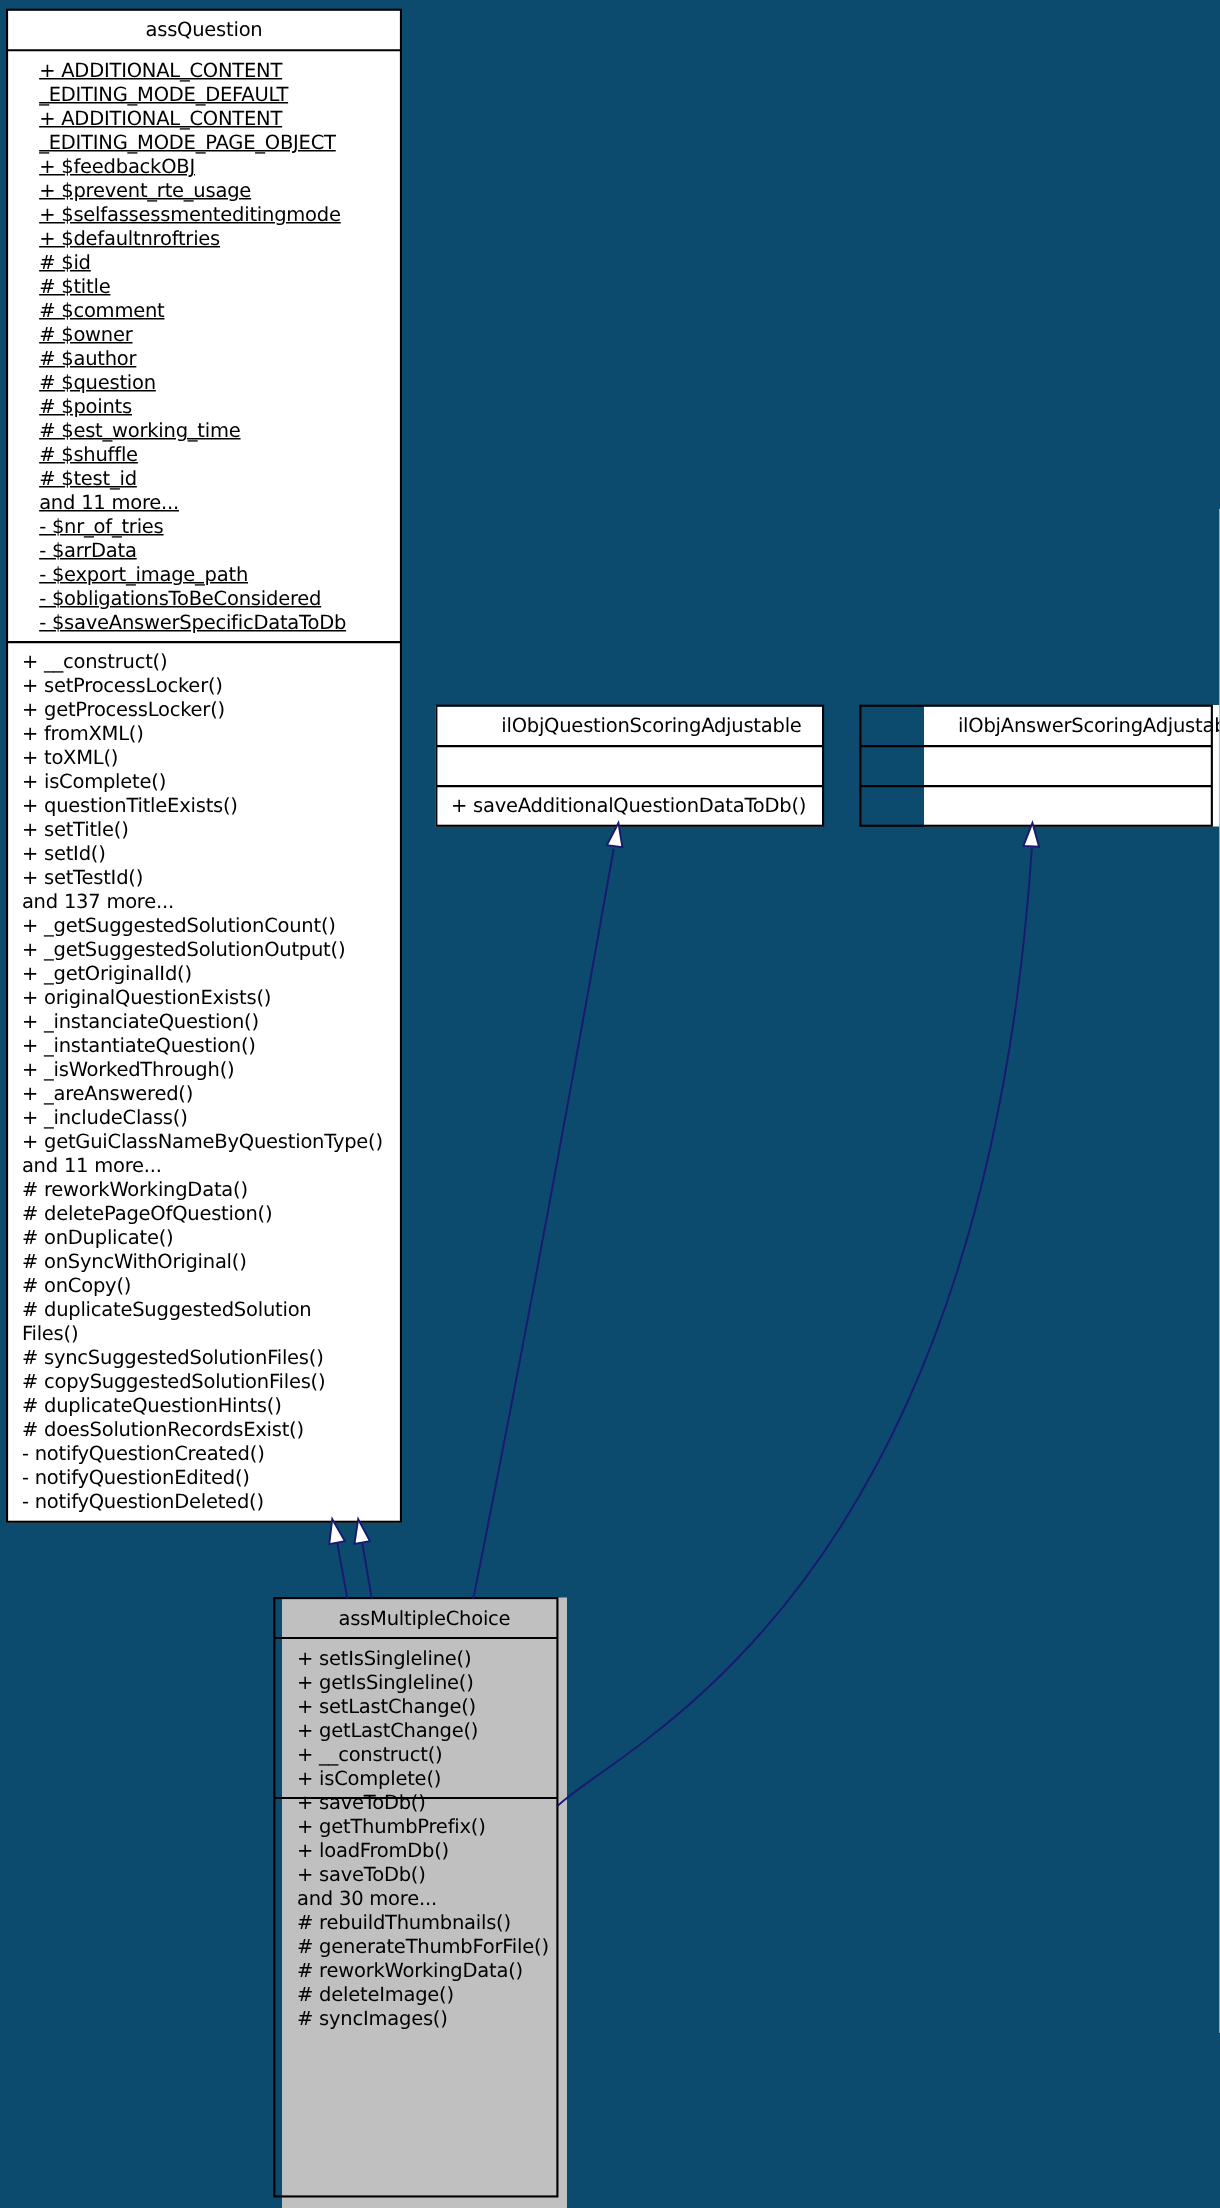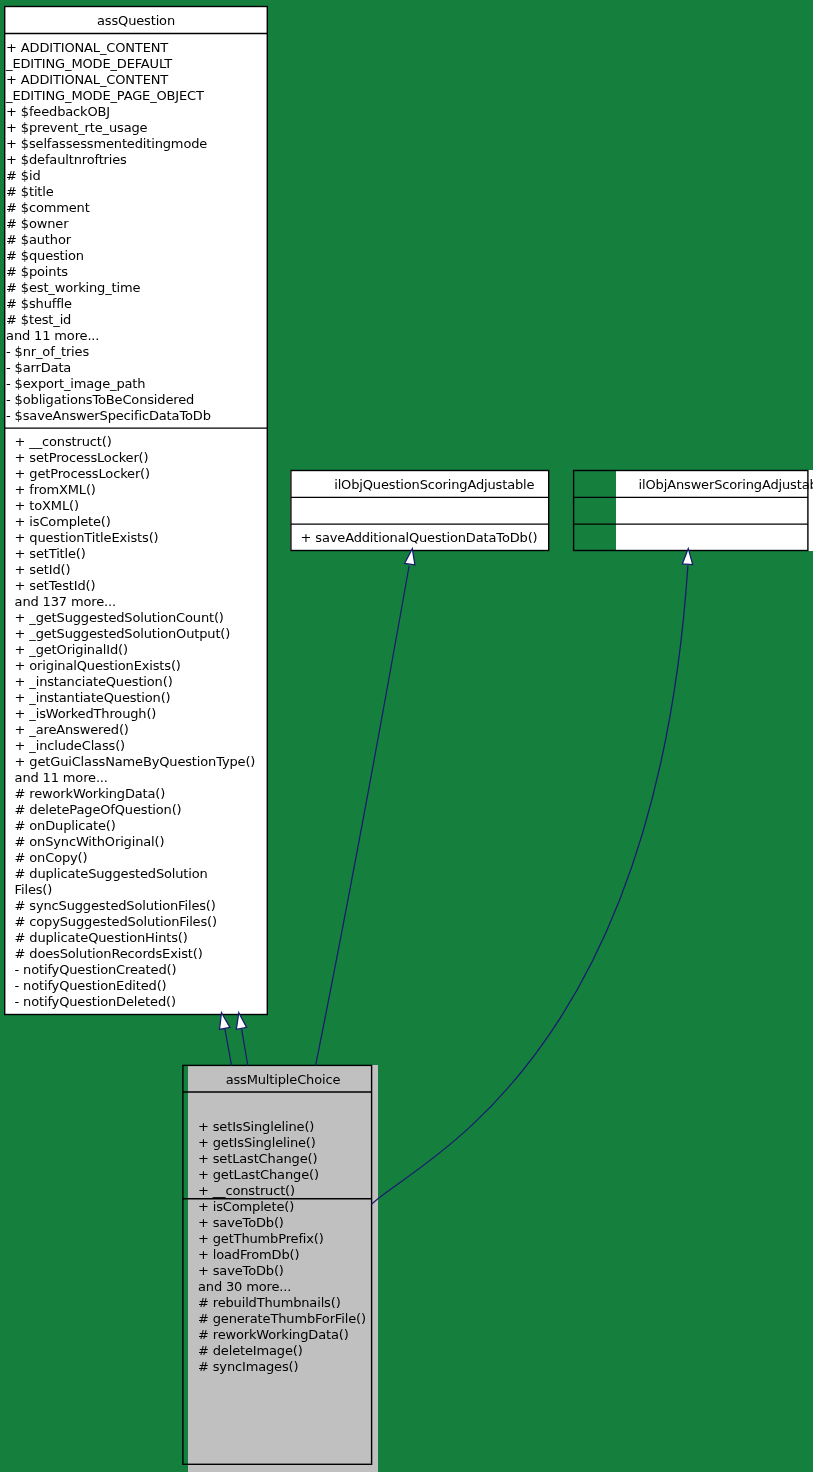--- a/index.html
+++ b/index.html
@@ -5,21 +5,21 @@
 <style>
   html, body {
     margin: 0;
     padding: 0;
     background: #ffffff;
   }
   #canvas {
     position: relative;
     width: 813px;
     height: 1472px;
-    background: #15803d;
+    background: #0c4a6e;
     overflow: hidden;
     font-family: "DejaVu Sans", sans-serif;
     font-size: 13px;
     letter-spacing: -0.15px;
     color: #000000;
   }
   .uml-node {
     position: absolute;
     box-sizing: border-box;
     border: 1.2px solid transparent;
@@ -55,21 +55,21 @@
   }
   #edges path[data-interactable="true"] { pointer-events: stroke; }
 </style>
 </head>
 <body>
 
 <div id="canvas" data-interactable="false">
     <div class="uml-node" data-interactable="true" style="left:4.1px;top:5.9px;width:263.8px;height:1009.2px;">
       <div class="node-title" data-interactable="true" style="height:25.8px;padding-top:6.3px;">assQuestion</div>
       <div class="node-sep" data-interactable="false"></div>
-      <div class="node-compartment" data-interactable="false" style="height:393.4px;padding-top:6.5px;padding-left:1px;">
+      <div class="node-compartment" data-interactable="false" style="height:393.4px;padding-top:6.5px;padding-left:21px;text-decoration:underline;">
         <div class="member-line" data-interactable="false">+ ADDITIONAL_CONTENT</div>
         <div class="member-line" data-interactable="false">_EDITING_MODE_DEFAULT</div>
         <div class="member-line" data-interactable="false">+ ADDITIONAL_CONTENT</div>
         <div class="member-line" data-interactable="false">_EDITING_MODE_PAGE_OBJECT</div>
         <div class="member-line" data-interactable="false">+ $feedbackOBJ</div>
         <div class="member-line" data-interactable="false">+ $prevent_rte_usage</div>
         <div class="member-line" data-interactable="false">+ $selfassessmenteditingmode</div>
         <div class="member-line" data-interactable="false">+ $defaultnroftries</div>
         <div class="member-line" data-interactable="false"># $id</div>
         <div class="member-line" data-interactable="false"># $title</div>
@@ -142,21 +142,21 @@
       <div class="node-title" data-interactable="true" style="height:25.7px;padding-top:5.8px;">ilObjAnswerScoringAdjustable</div>
       <div class="node-sep" data-interactable="false"></div>
       <div class="node-compartment" data-interactable="false" style="height:25.5px;padding-top:0px;padding-left:8.8px;">
       </div>
       <div class="node-sep" data-interactable="false"></div>
     </div>
     <div class="uml-node highlight" data-interactable="true" style="left:188px;top:1064.8px;width:189.9px;height:443px;">
       <div class="node-title" data-interactable="true" style="height:25.4px;padding-top:6.5px;">assMultipleChoice</div>
       <div class="node-sep" data-interactable="false"></div>
       <div class="node-sep" data-interactable="false"></div>
-      <div class="node-compartment" data-interactable="false" style="padding-top:6.1px;padding-left:9px;margin-top:20px;">
+      <div class="node-compartment" data-interactable="false" style="padding-top:6.1px;padding-left:9px;">
         <div class="member-line" data-interactable="false">+ setIsSingleline()</div>
         <div class="member-line" data-interactable="false">+ getIsSingleline()</div>
         <div class="member-line" data-interactable="false">+ setLastChange()</div>
         <div class="member-line" data-interactable="false">+ getLastChange()</div>
         <div class="member-line" data-interactable="false">+ __construct()</div>
         <div class="member-line" data-interactable="false">+ isComplete()</div>
         <div class="member-line" data-interactable="false">+ saveToDb()</div>
         <div class="member-line" data-interactable="false">+ getThumbPrefix()</div>
         <div class="member-line" data-interactable="false">+ loadFromDb()</div>
         <div class="member-line" data-interactable="false">+ saveToDb()</div>

